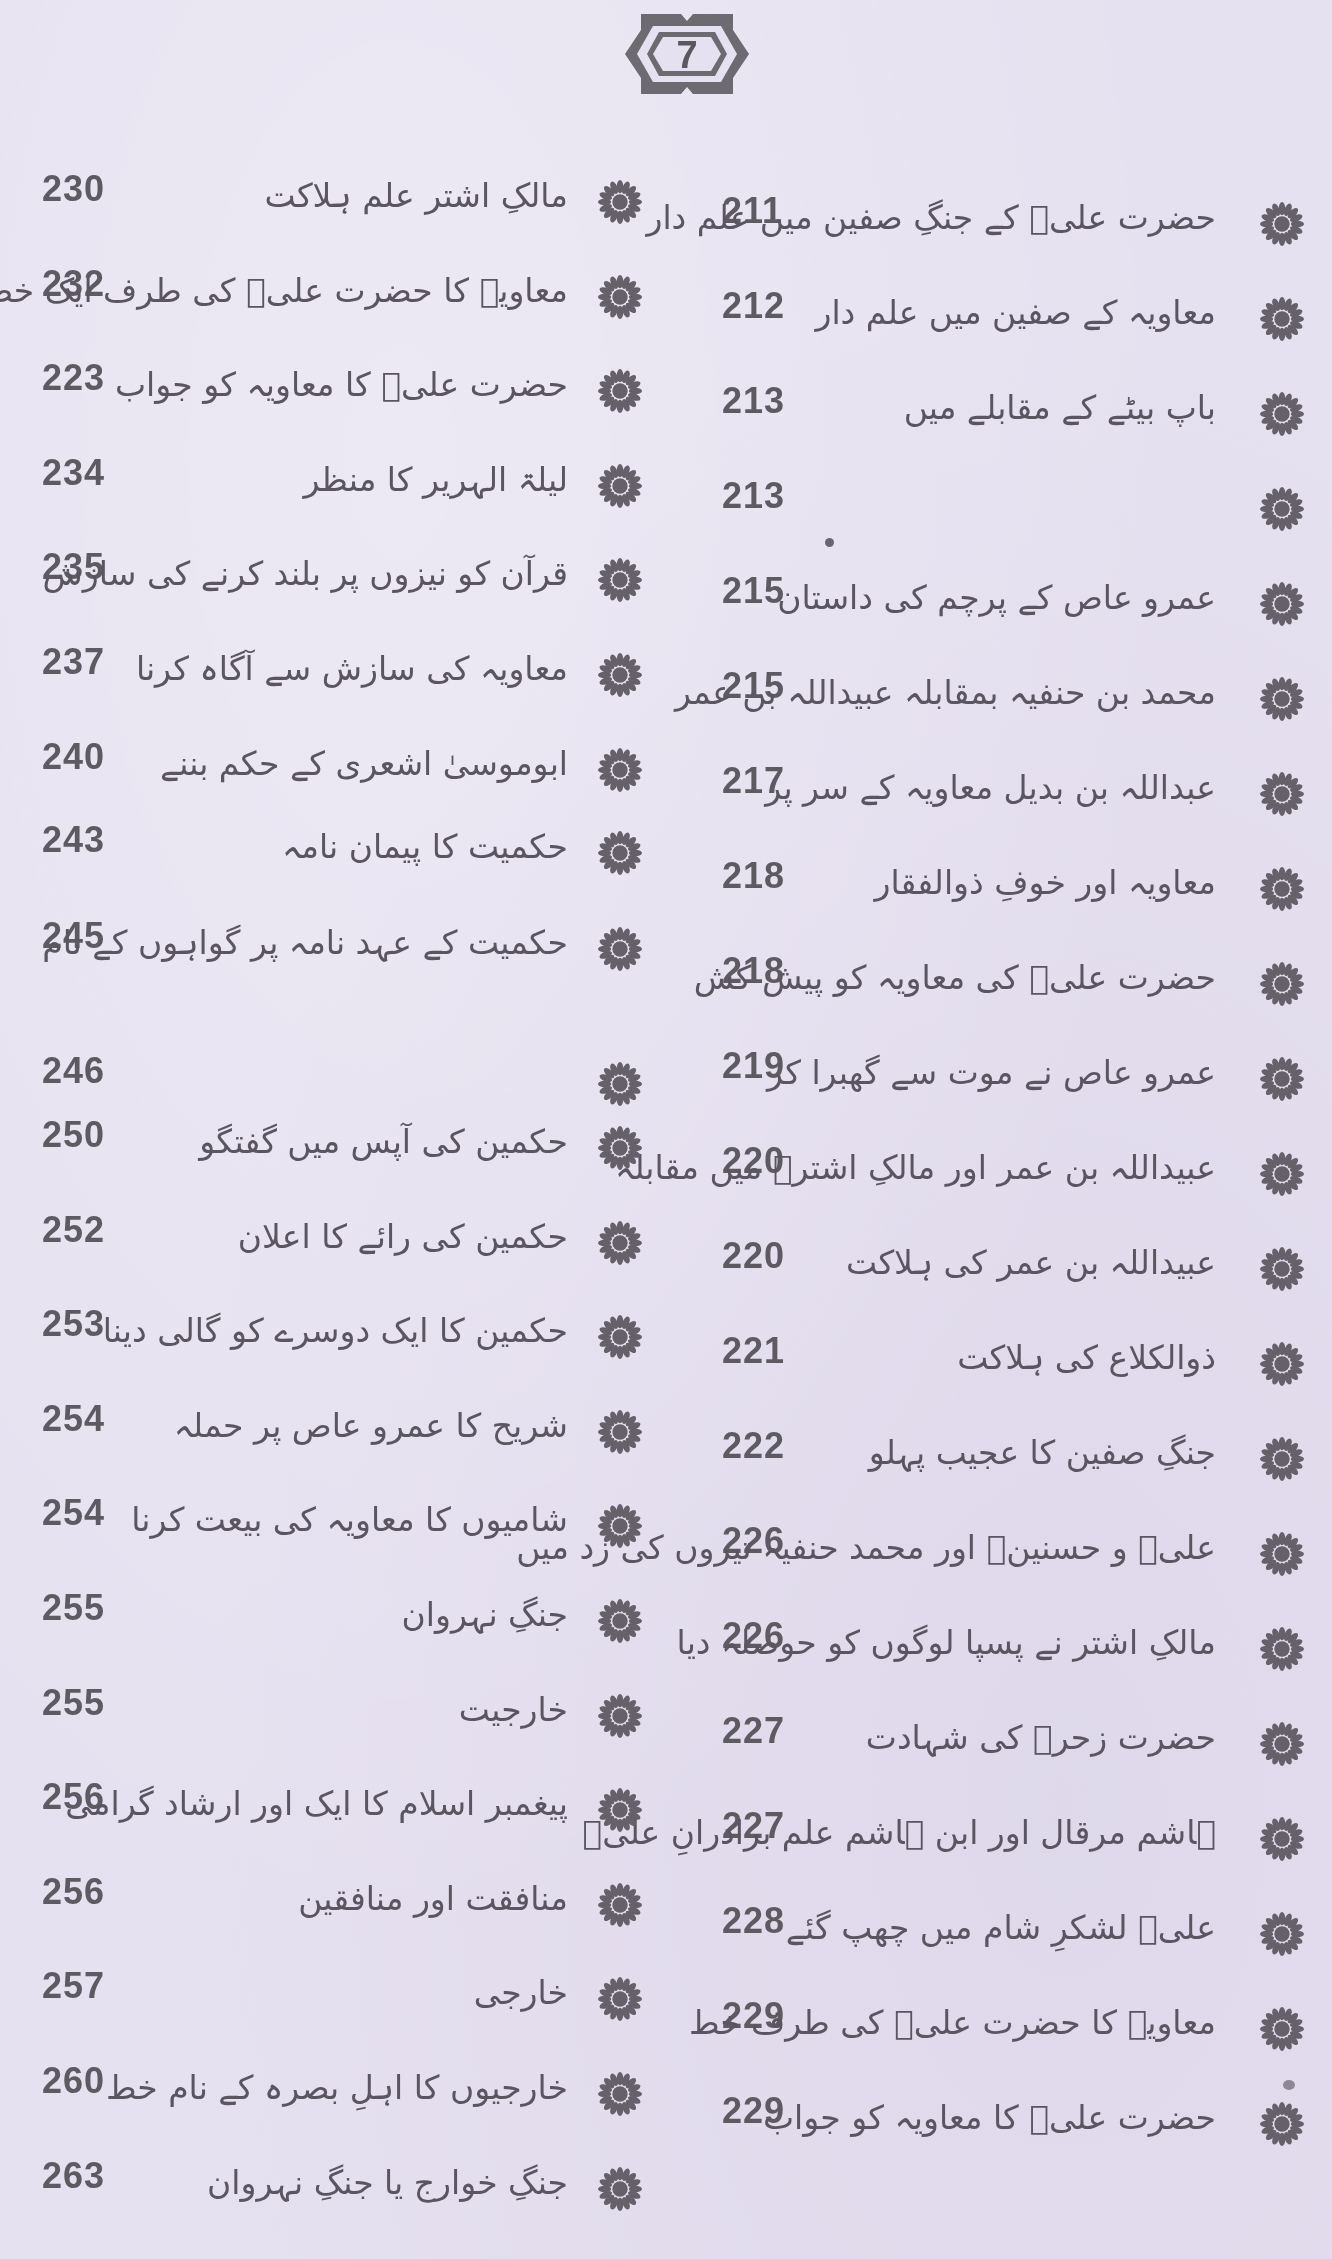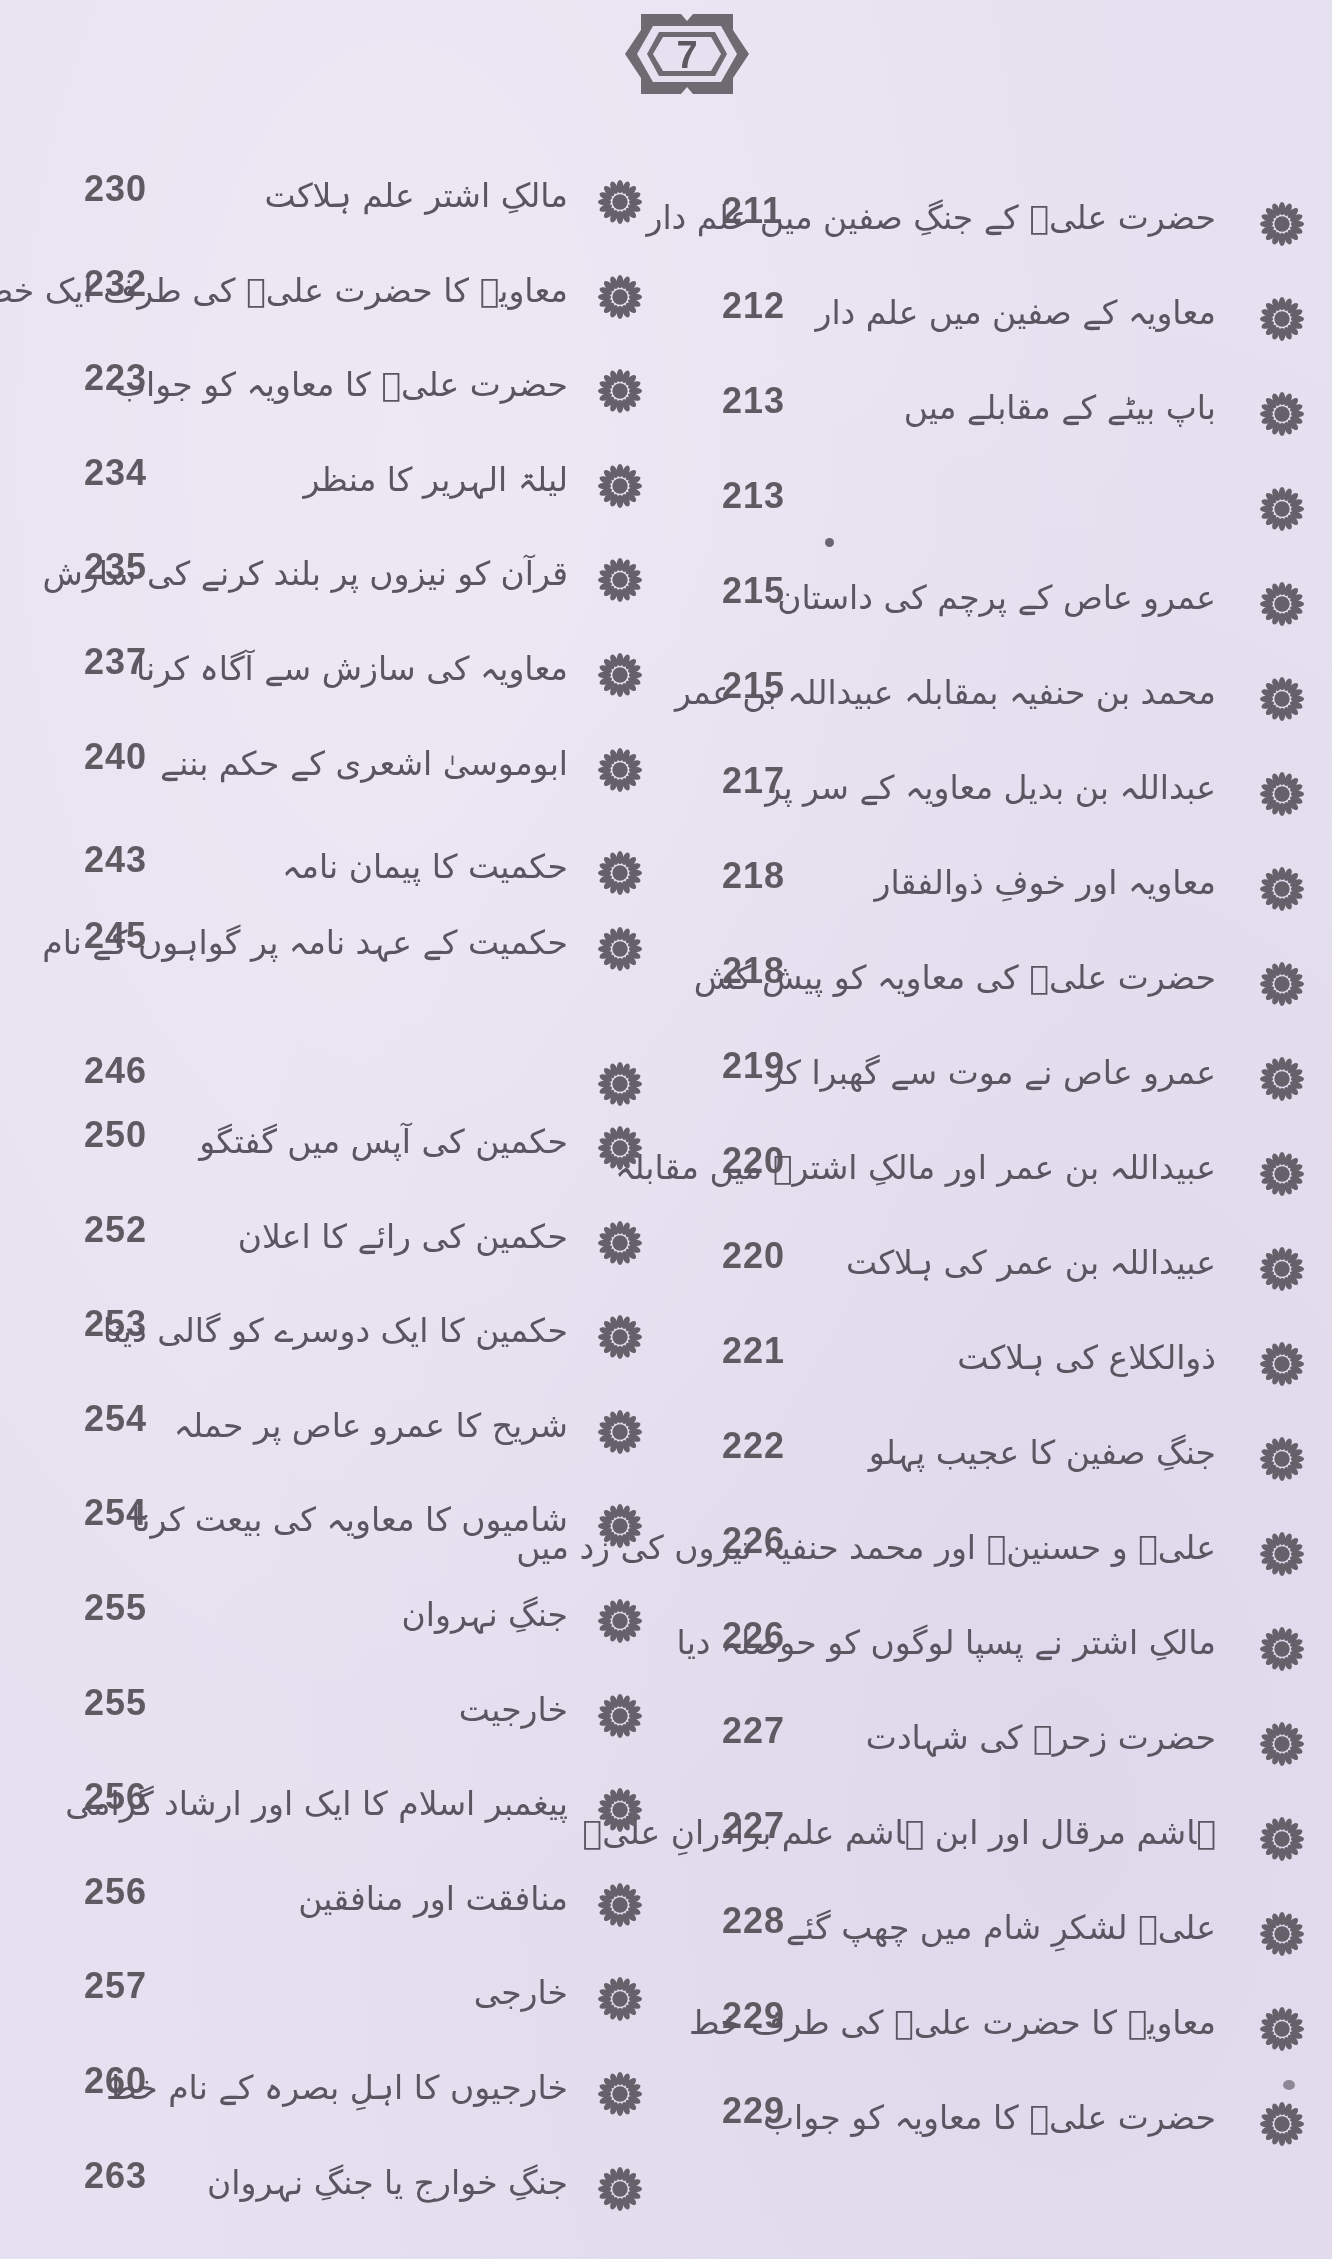--- a/index.html
+++ b/index.html
@@ -42,21 +42,21 @@
   .bullet {
     position:absolute; width:44px; height:44px; top:20px;
   }
   .bullet svg { width:100%; height:100%; display:block; }
 
   
   .col-right .num { left:42px; }
   .col-right .title { right:116px; }
   .col-right .bullet { right:28px; }
   
-  .col-left .num { left:42px;margin-left:42px; }
+  .col-left .num { left:42px; }
   .col-left .title { right:92px; }
   .col-left .bullet { right:18px; }
 
   .speck { position:absolute; border-radius:50%; background:#6a6470; }
 </style>
 </head>
 <body>
 
 <div class="page-bg"></div>
 
@@ -379,21 +379,21 @@
     </div>
     <div class="row" style="top: 727.6px;">
       <span class="num">240</span>
       <span class="title">ابوموسیٰ اشعری کے حکم بننے</span>
       <span class="bullet">
         <svg viewBox="0 0 40 40">
           <use href="#flower"></use>
         </svg>
       </span>
     </div>
-    <div class="row" style="top: 831px;">
+    <div class="row" style="top: 811px;">
       <span class="num">243</span>
       <span class="title">حکمیت کا پیمان نامہ</span>
       <span class="bullet">
         <svg viewBox="0 0 40 40">
           <use href="#flower"></use>
         </svg>
       </span>
     </div>
     <div class="row" style="top: 907px;">
       <span class="num">245</span>

